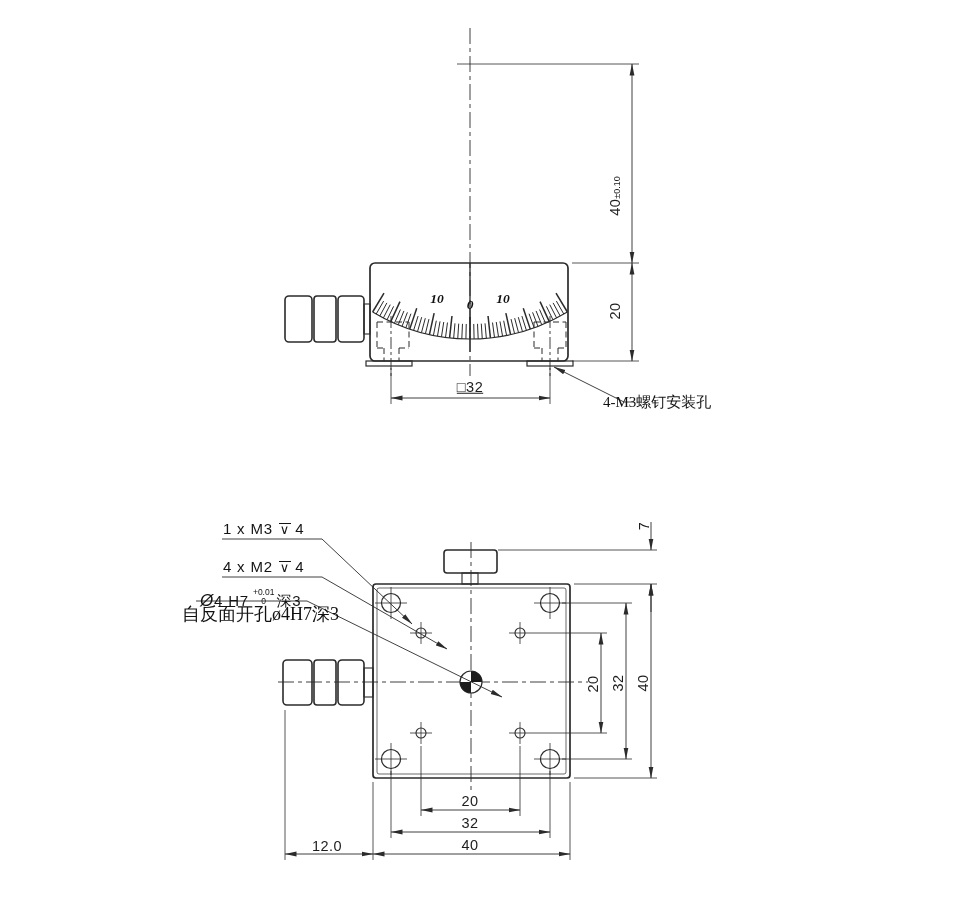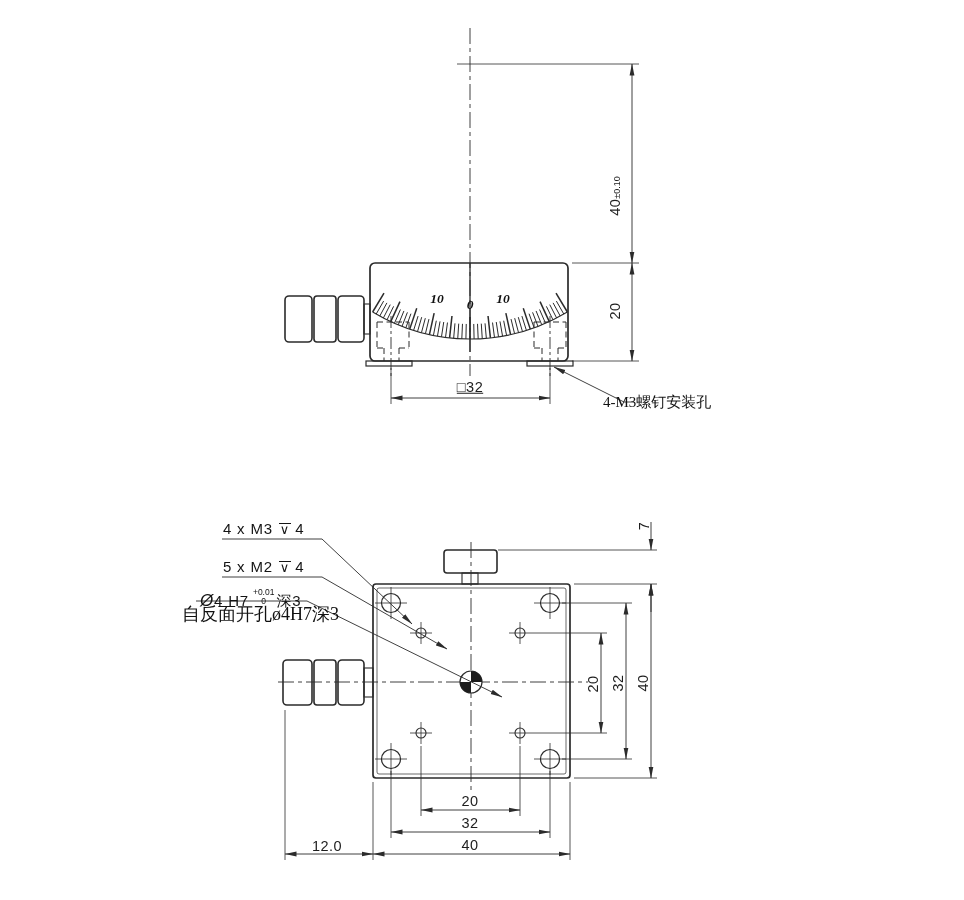--- a/index.html
+++ b/index.html
@@ -207,24 +207,24 @@
 <div class="t ctr scalenum" style="left:503px;top:299px;">10</div>
 
 <div class="t rot dim" style="left:615px;top:196px;">
   <span>40</span><span class="tolsmall">±0.10</span>
 </div>
 <div class="t rot dim" style="left:615px;top:311px;">20</div>
 <div class="t ctr dim" style="left:470px;top:387px;text-decoration:underline;">□32</div>
 <div class="t cjk" style="left:603px;top:395px;">4-M3螺钉安装孔</div>
 
 <div class="t callout" style="left:223px;top:521px;">
-  <span>4 x  M3</span><span class="dsym">∨</span><span>4</span>
+  <span>1 x  M3</span><span class="dsym">∨</span><span>4</span>
 </div>
 <div class="t callout" style="left:223px;top:559px;">
-  <span>5 x  M2</span><span class="dsym">∨</span><span>4</span>
+  <span>4 x  M2</span><span class="dsym">∨</span><span>4</span>
 </div>
 <div class="t callout" style="left:200px;top:588px;">
   <span class="dia">Ø</span><span>4 H7</span><span class="tolstack"><span>+0.01</span><span>0</span></span><span>深3</span>
 </div>
 <div class="t cjk" style="left:182px;top:605px;font-size:18px;">自反面开孔ø4H7深3</div>
 
 <div class="t rot dim" style="left:644px;top:526px;">7</div>
 <div class="t rot dim" style="left:593px;top:684px;">20</div>
 <div class="t rot dim" style="left:618px;top:683px;">32</div>
 <div class="t rot dim" style="left:643px;top:683px;">40</div>

